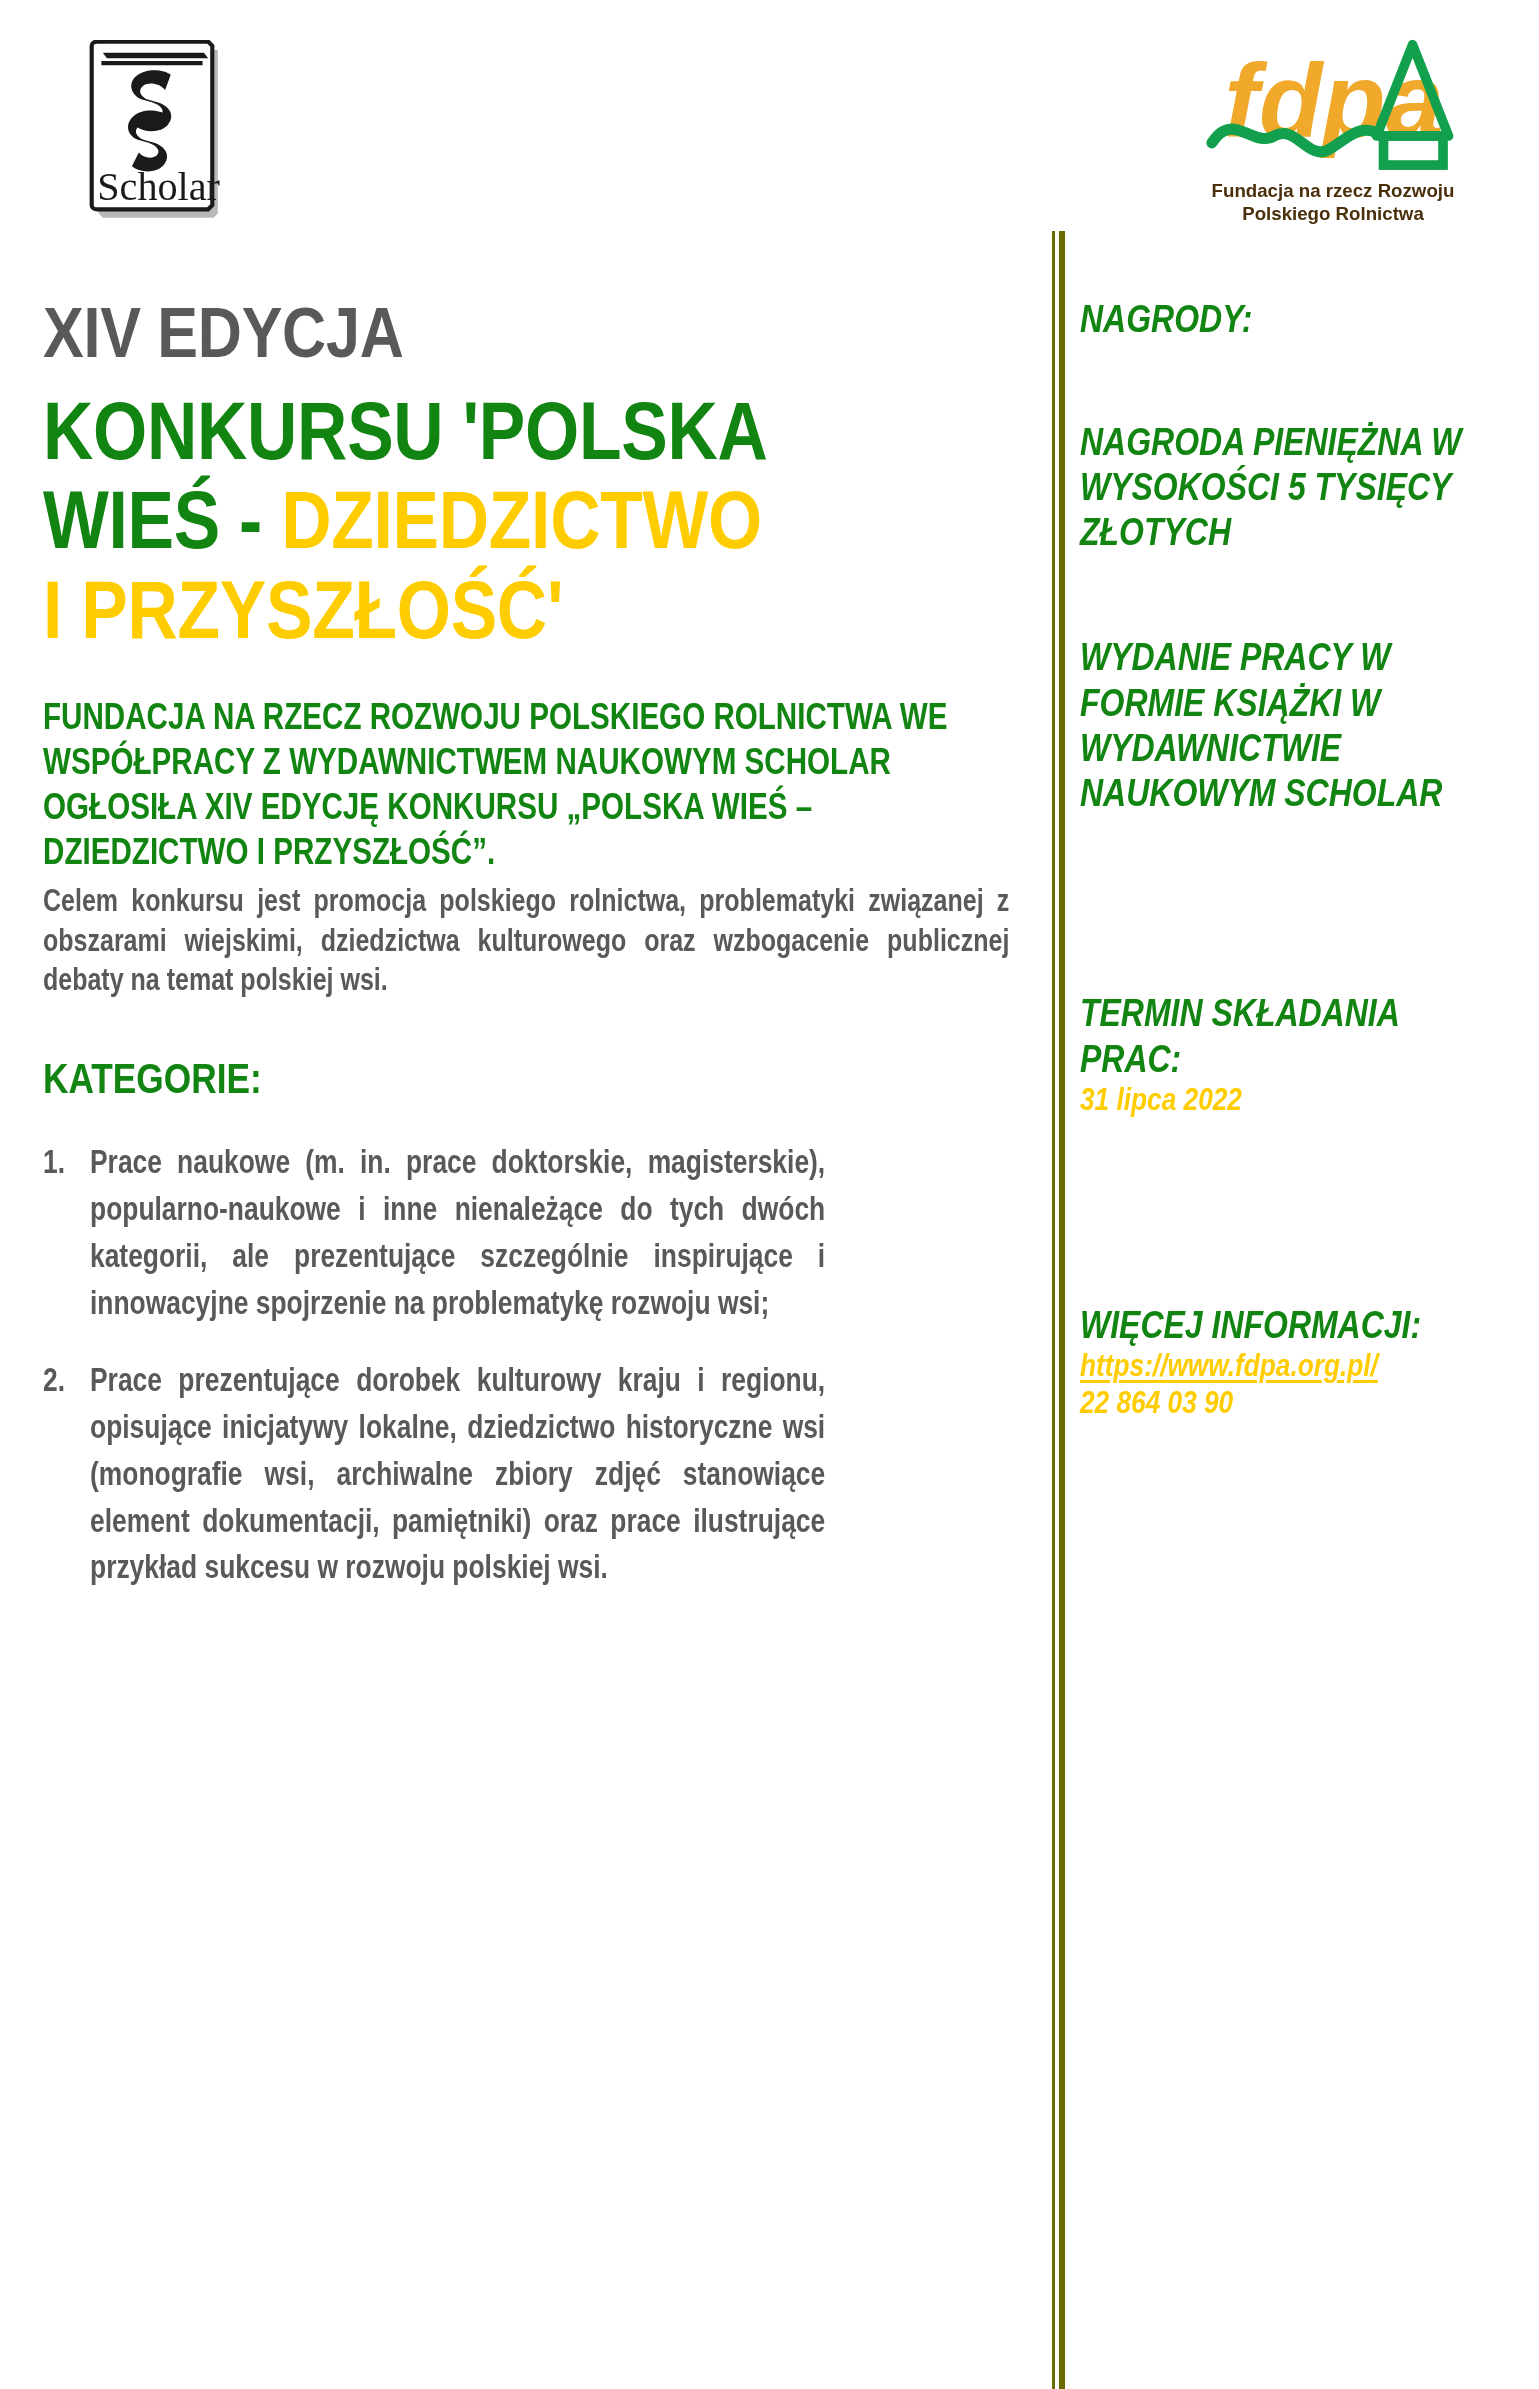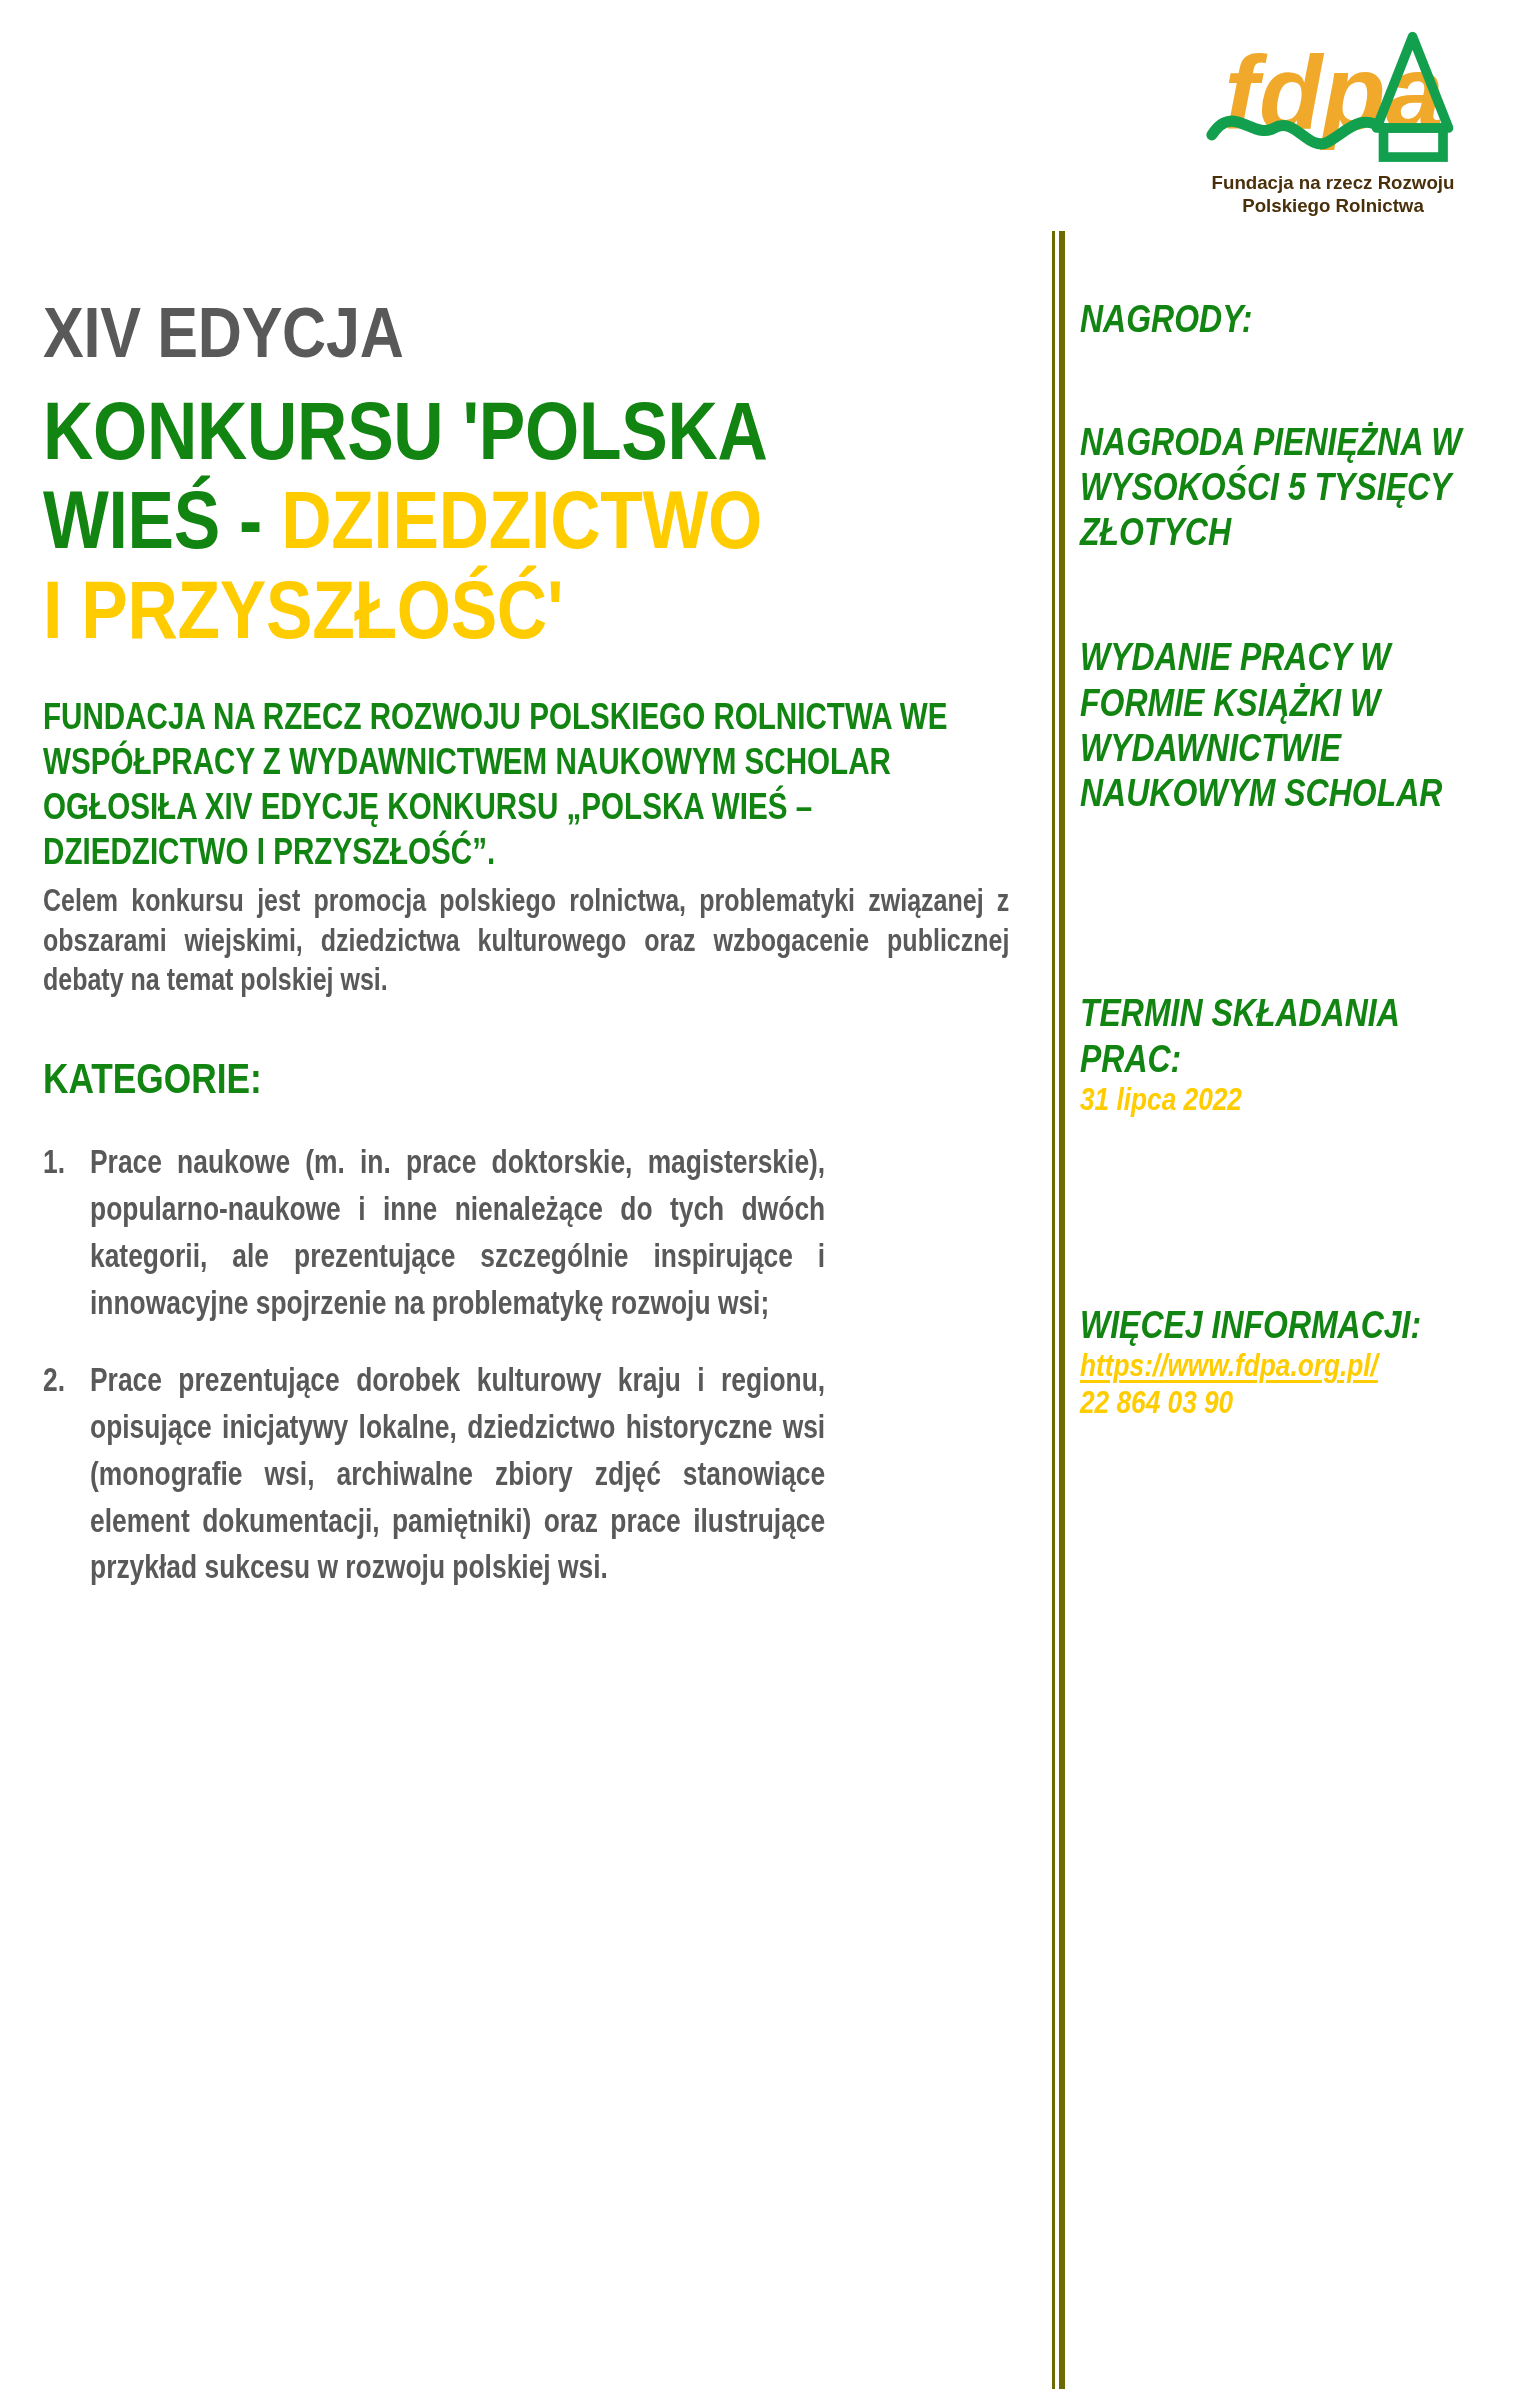--- a/index.html
+++ b/index.html
@@ -38,21 +38,21 @@
     left: 610px;
     top: 19.4px;
     width: 229px;
     height: 215px;
   }
 
   
   .fdpa-logo {
     position: absolute;
     left: 1205px;
-    top: 24px;
+    top: 32px;
     width: 256px;
     height: 208px;
   }
 
   
   .divider {
     position: absolute;
     left: 1052px;
     top: 231px;
     width: 2.8px;
@@ -205,20 +205,42 @@
   .sp-1 { height: 78px; }
   .sp-2 { height: 80px; }
   .sp-3 { height: 175px; }
   .sp-4 { height: 184px; }
 </style>
 </head>
 <body>
 
 <div class="logo-bar">
 
+  <div class="scholar-logo">
+    <svg viewBox="0 0 215 262" width="149" height="182">
+
+      <path d="M24 14 L196 14 L196 250 L190 256 L30 256 L24 250 Z" fill="#b8b8b8"></path>
+
+      <path d="M14 8 C14 4 18 2 22 2 L182 2 L188 8 L188 238 L182 244 L22 244 C18 244 14 242 14 238 Z" fill="#ffffff" stroke="#1a1a1a" stroke-width="6"></path>
+
+      <path d="M30 18 L176 18 L182 26 L36 26 Z" fill="#1a1a1a"></path>
+      <path d="M28 30 L174 30 L174 36 L28 36 Z" fill="#1a1a1a"></path>
+
+      <g fill="#1a1a1a">
+        <path d="M78 52 C92 40 118 42 128 50 L120 72 C112 62 96 60 88 66 C80 72 84 82 96 86 L110 90
+                 C128 96 134 110 124 122 C114 134 90 134 78 124 L88 104 C94 112 108 114 114 108
+                 C120 102 114 94 102 90 L88 86 C70 80 66 62 78 52 Z"></path>
+        <path d="M74 110 C86 98 112 100 122 108 L114 130 C106 120 90 118 82 124 C74 130 78 140 90 144
+                 L104 148 C122 154 128 168 118 180 C108 192 84 192 72 182 L82 162 C88 170 102 172 108 166
+                 C114 160 108 152 96 148 L82 144 C64 138 62 120 74 110 Z"></path>
+      </g>
+
+      <text x="22" y="230" font-family="'Liberation Serif', serif" font-size="58" fill="#1a1a1a">Scholar</text>
+    </svg>
+  </div>
 
 
   <div class="fdpa-logo">
     <svg viewBox="0 0 370 300" width="256" height="208">
 
       <text x="28" y="150" font-family="'Liberation Sans', sans-serif" font-style="italic" font-size="150" font-weight="700" fill="#F0A92B">fdpa</text>
 
       <path d="M10 160 C40 112 70 168 100 150 C130 132 150 186 178 170 C206 154 226 128 256 150" fill="none" stroke="#12A04F" stroke-width="16" stroke-linecap="round"></path>
 
       <path d="M300 18 L352 150 L248 150 Z" fill="none" stroke="#12A04F" stroke-width="14" stroke-linejoin="round"></path>

